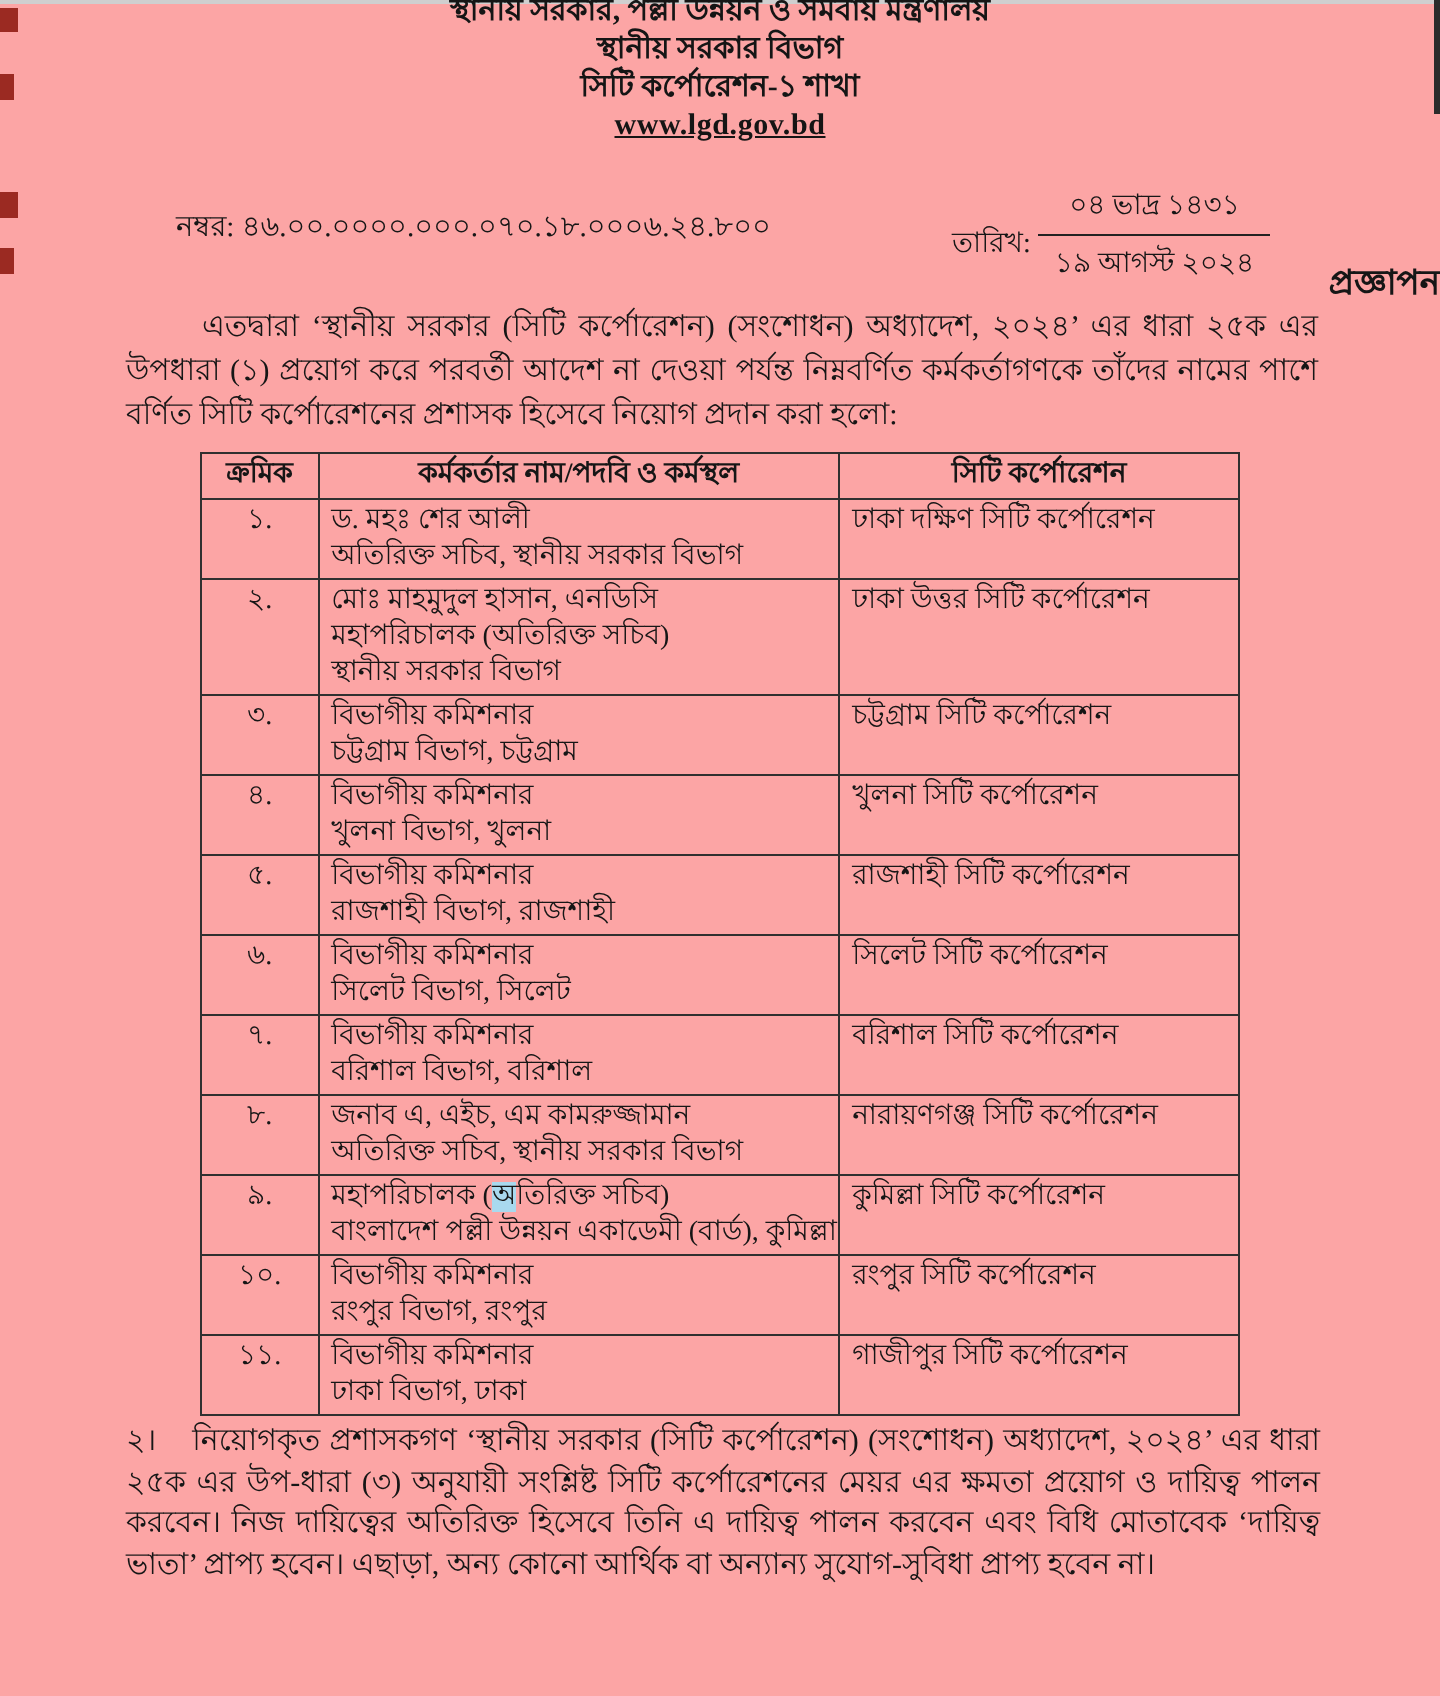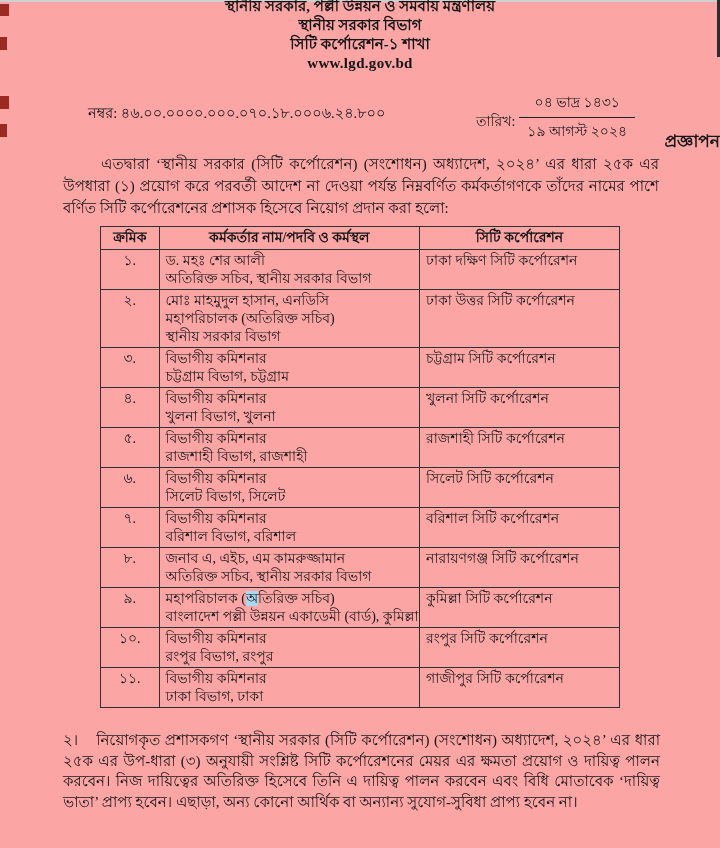--- a/index.html
+++ b/index.html
@@ -28,20 +28,21 @@
   .letterhead{
     position:absolute;top:-3px;left:0;width:720px;
     text-align:center;
     font-weight:bold;
     font-size:15px;
     line-height:19px;
     color:#151515;
   }
   .letterhead .website{
     display:inline-block;
+    text-decoration:underline;
     font-weight:bold;
     letter-spacing:.3px;
   }
 
   
   .memo-number{
     position:absolute;top:102px;left:88px;
     font-size:14.5px;white-space:nowrap;
   }
   .memo-date{
@@ -85,21 +86,21 @@
   }
   .w-serial{width:58px;}
   .w-officer{width:258px;}
   .w-corp{width:198px;}
   td.col-serial{text-align:center;}
   td.col-officer div{white-space:nowrap;}
   td.col-corp{white-space:nowrap;}
   .hl{background:#a9d9ee;}
 
   .closing{
-    position:absolute;top:730px;left:63px;width:597px;
+    position:absolute;top:711px;left:63px;width:597px;
     font-size:15px;line-height:20.5px;
     text-align:justify;margin:0;
   }
   .clause-num{padding-right:18px;}
 </style>
 </head>
 <body>
 
 <div class="page">
 

